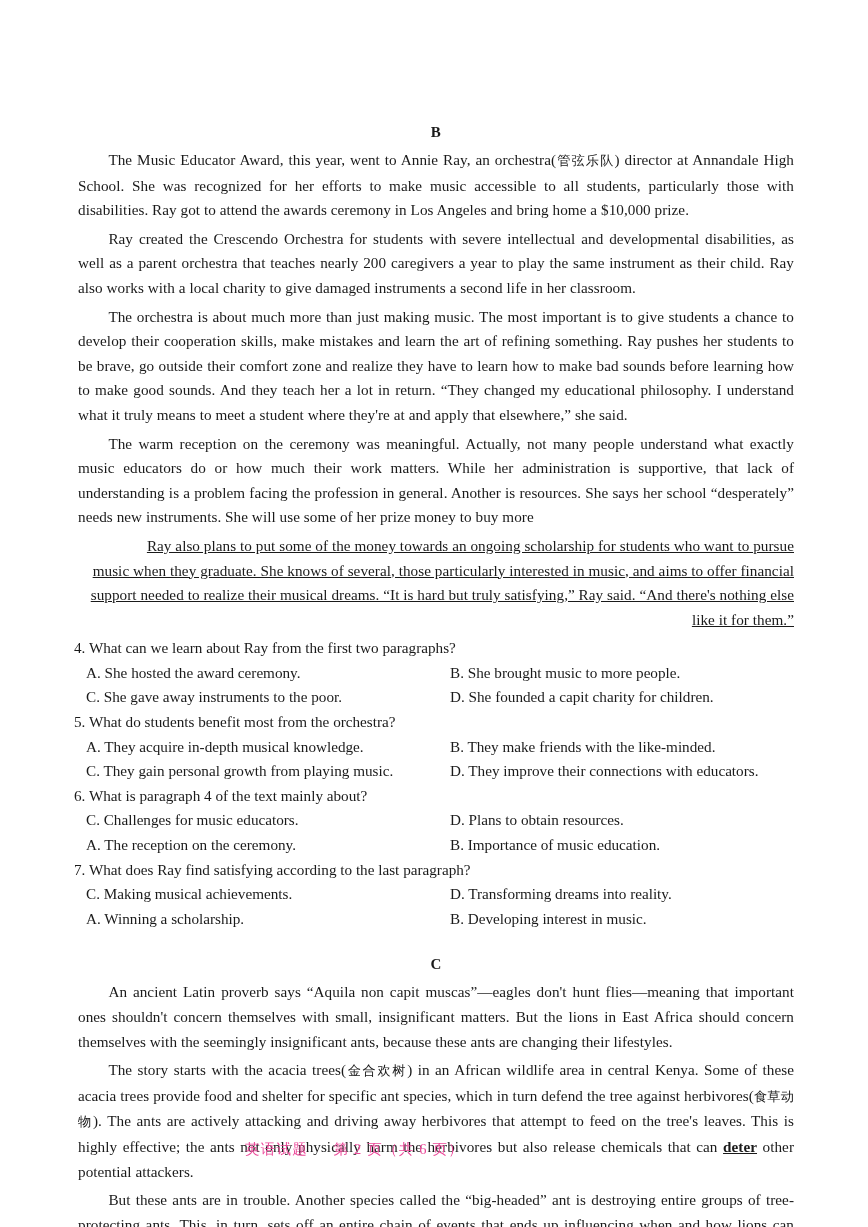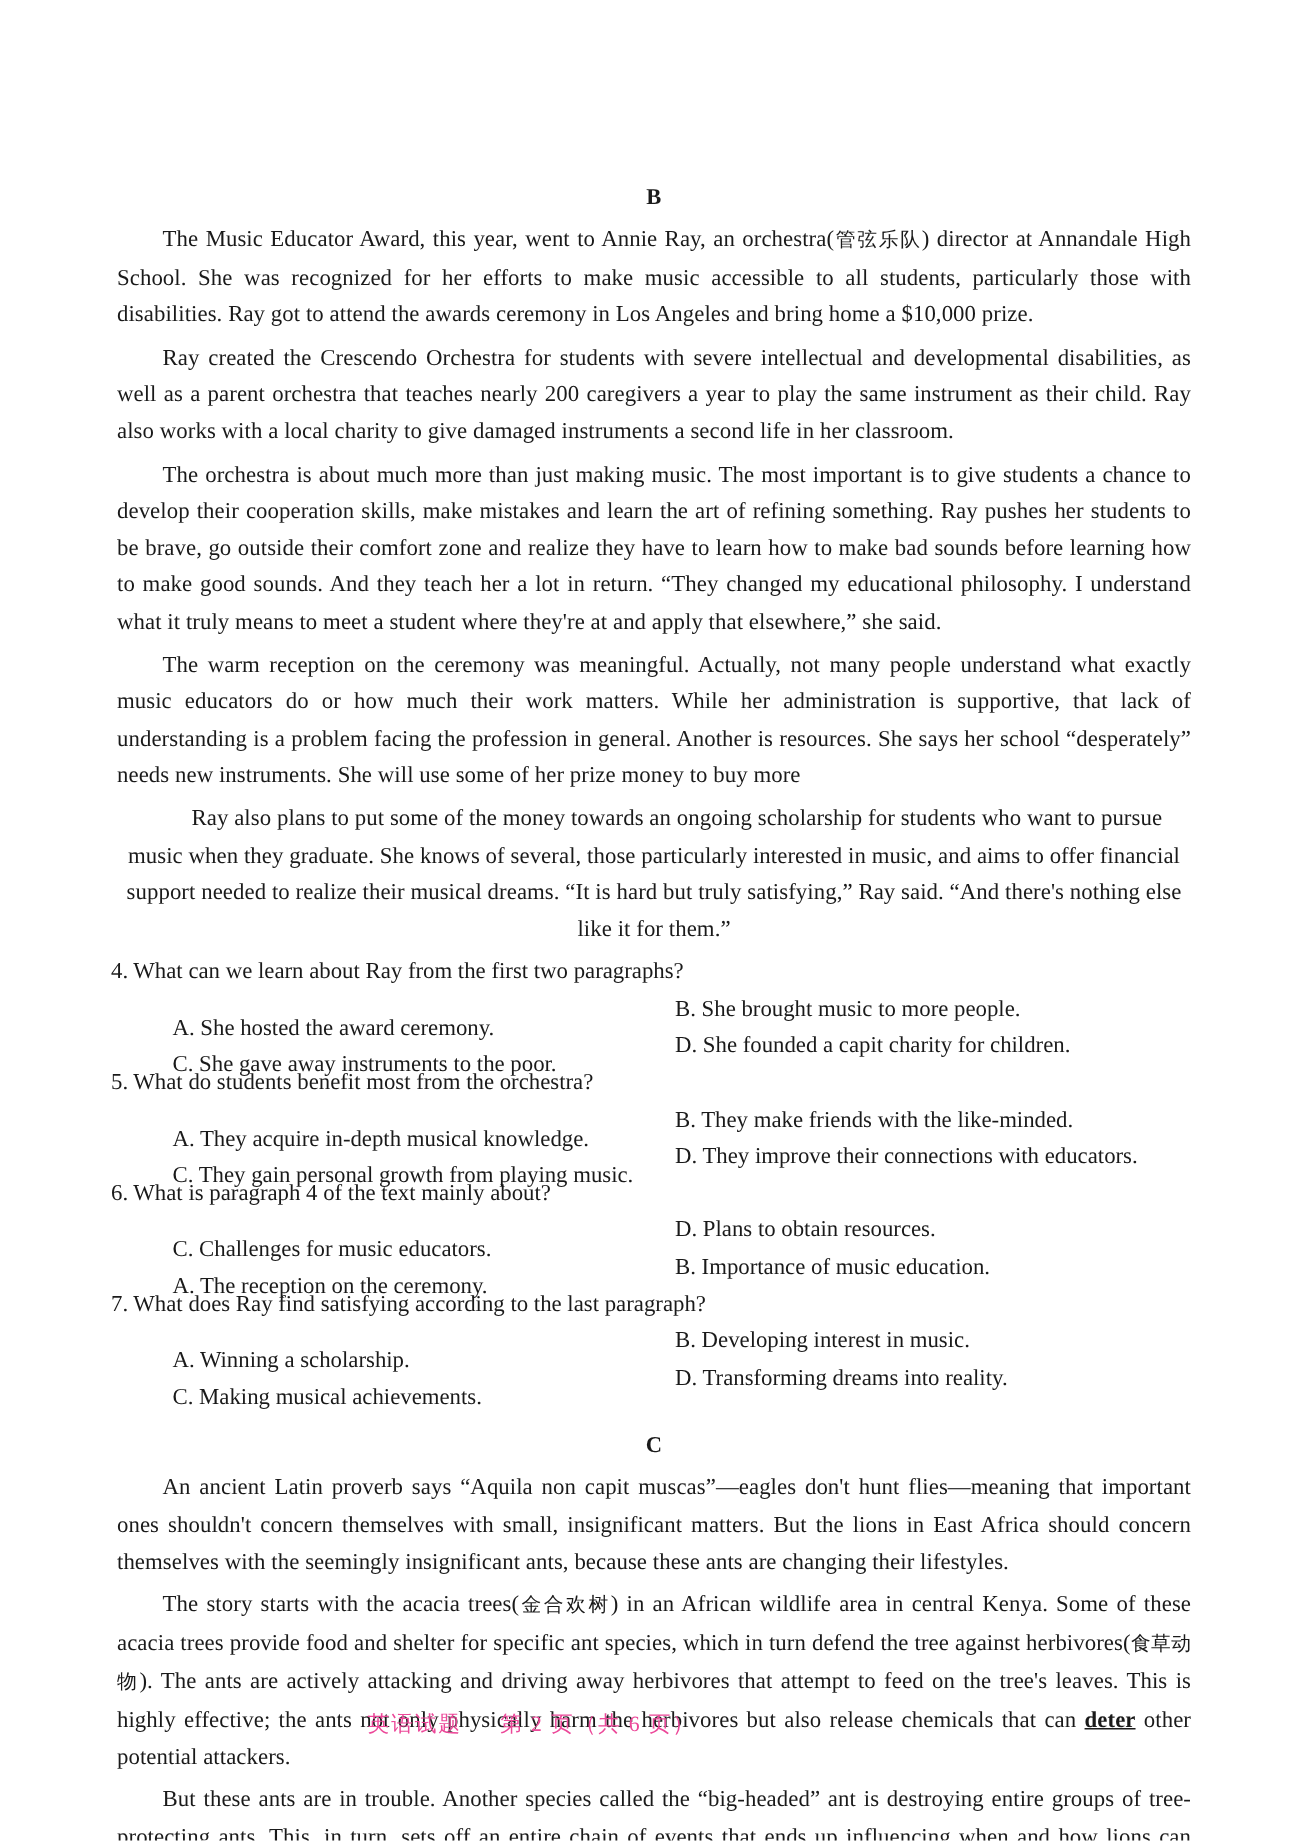--- a/index.html
+++ b/index.html
@@ -39,21 +39,22 @@
   p.para {
     margin: 4px;
     font-size: 15.2px;
     line-height: 24.6px;
     text-align: justify;
     text-justify: inter-word;
     text-indent: 2em;
     letter-spacing: 0.05px;
   }
   p.para.last-loose {
-    text-align: center;
+    text-align: right;
+    text-decoration: underline;
   }
   .cn {
     font-family: "DejaVu Sans", sans-serif;
     font-size: 13.2px;
   }
   .deter {
     font-weight: bold;
     text-decoration: underline;
   }
   .questions {
@@ -70,22 +71,21 @@
     display: block;
     position: relative;
     height: 24.6px;
     line-height: 24.6px;
     font-size: 15.2px;
     white-space: nowrap;
   }
   .opt-a {
     position: absolute;
     left: 12px;
-    top: 13px;
-    margin-left: 29px;
+    top: 0;
   }
   .opt-b {
     position: absolute;
     left: 376px;
     top: 0;
   }
   .gap-c {
     height: 26px;
   }
   .footer {
@@ -148,26 +148,26 @@
         <span class="opt-a">C. Challenges for music educators.</span>
         <span class="opt-b">D. Plans to obtain resources.</span>
       </div>
       <div class="opt-row">
         <span class="opt-a">A. The reception on the ceremony.</span>
         <span class="opt-b">B. Importance of music education.</span>
       </div>
 
       <p class="q-stem">7. What does Ray find satisfying according to the last paragraph?</p>
       <div class="opt-row">
+        <span class="opt-a">C. Making musical achievements.</span>
+        <span class="opt-b">D. Transforming dreams into reality.</span>
+      </div>
+      <div class="opt-row">
         <span class="opt-a">A. Winning a scholarship.</span>
         <span class="opt-b">B. Developing interest in music.</span>
-      </div>
-      <div class="opt-row">
-        <span class="opt-a">C. Making musical achievements.</span>
-        <span class="opt-b">D. Transforming dreams into reality.</span>
       </div>
 
     </div>
 
     <div class="gap-c"></div>
 
     <div class="section-letter">C</div>
 
     <p class="para">An ancient Latin proverb says “Aquila non capit muscas”—eagles don't hunt flies—meaning that important ones shouldn't concern themselves with small, insignificant matters. But the lions in East Africa should concern themselves with the seemingly insignificant ants, because these ants are changing their lifestyles.</p>
 

